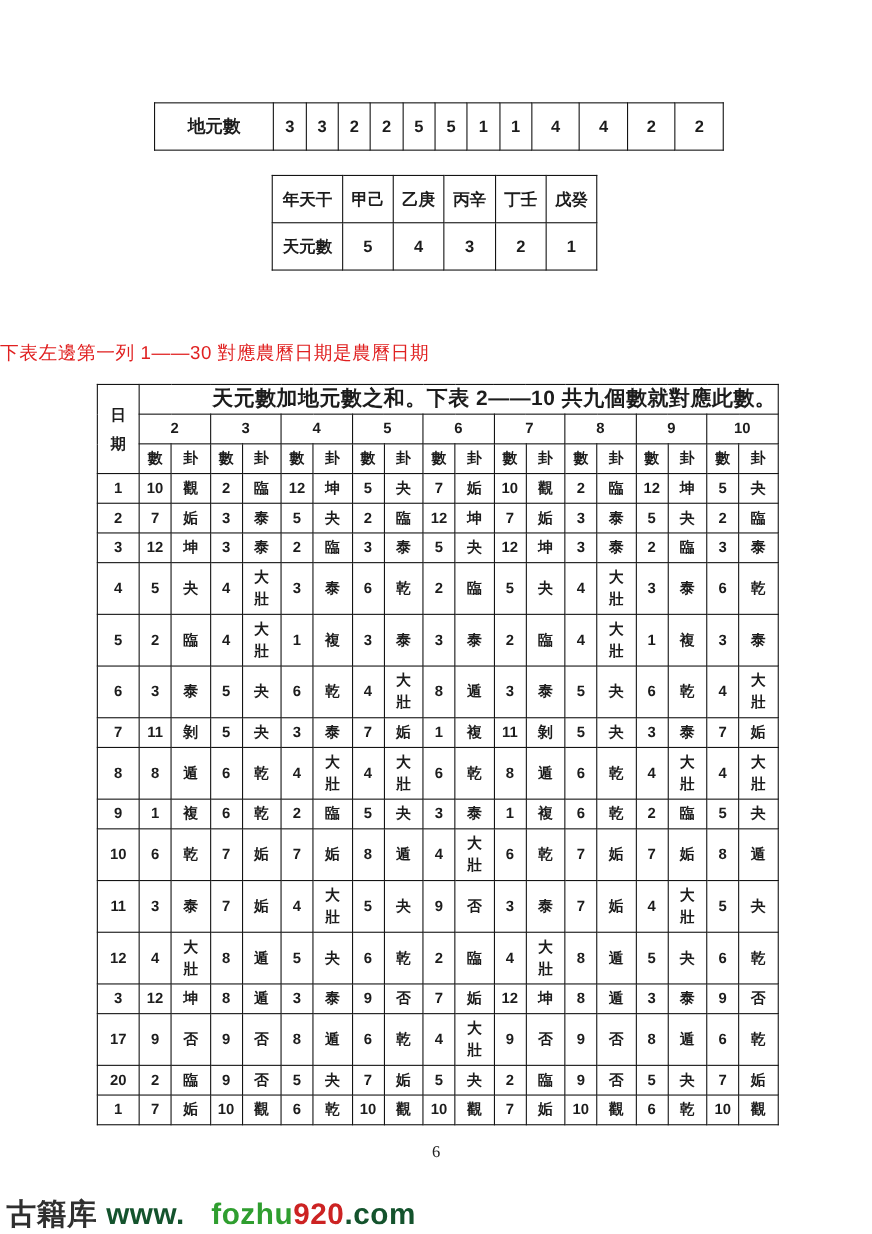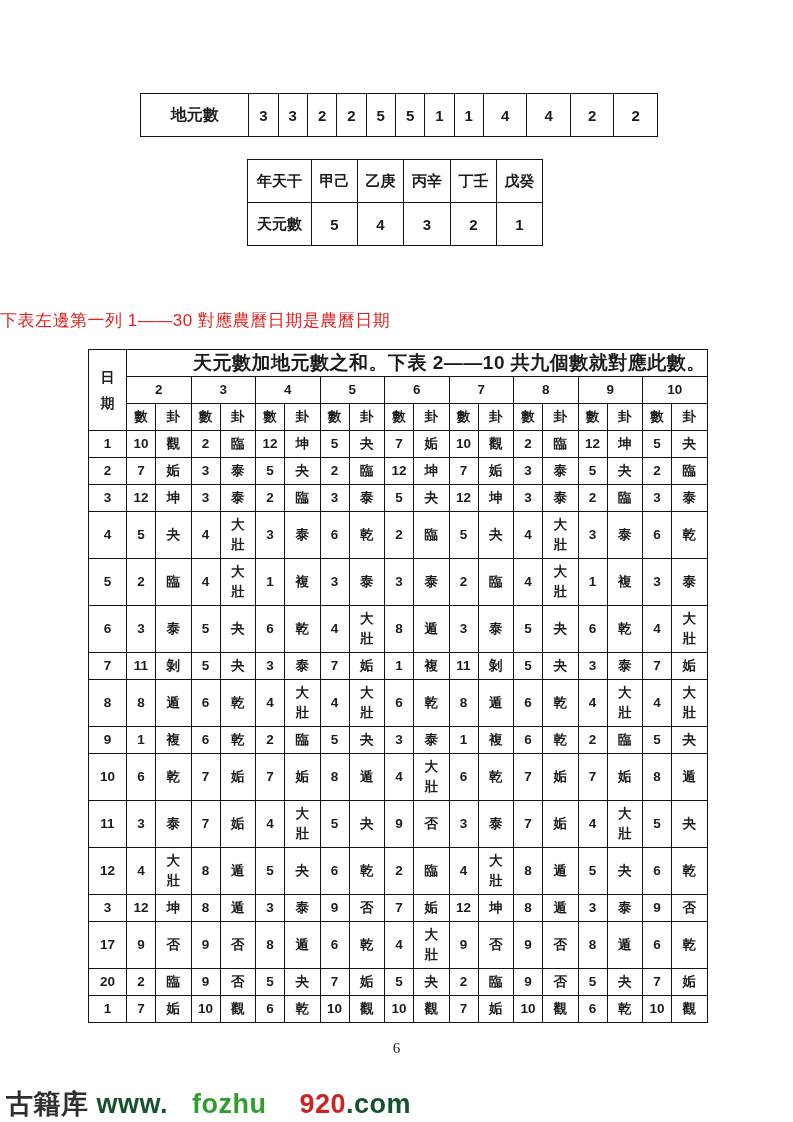--- a/index.html
+++ b/index.html
@@ -50,21 +50,21 @@
     font-family:"Liberation Serif","DejaVu Serif",serif; font-size:15px; color:#222;
   }
 
   
   .watermark {
     position:absolute; left:6px; top:1086px; white-space:nowrap;
     font-size:27px; font-weight:bold; color:#2f2f2f; letter-spacing:0.5px;
   }
   .watermark .w-www, .watermark .w-suffix { color:#14532d; }
   .watermark .w-green { color:var(--watermark-green,#2f9e2f);margin-left:24px; }
-  .watermark .w-red { color:var(--watermark-red,#cc2323);padding-left:33px; }
+  .watermark .w-red { color:var(--watermark-red,#cc2323); }
 </style>
 </head>
 <body>
 
 <div class="page">
 
   <table class="t1">
     <colgroup>
       <col style="width:107px">
       <col style="width:29px">

